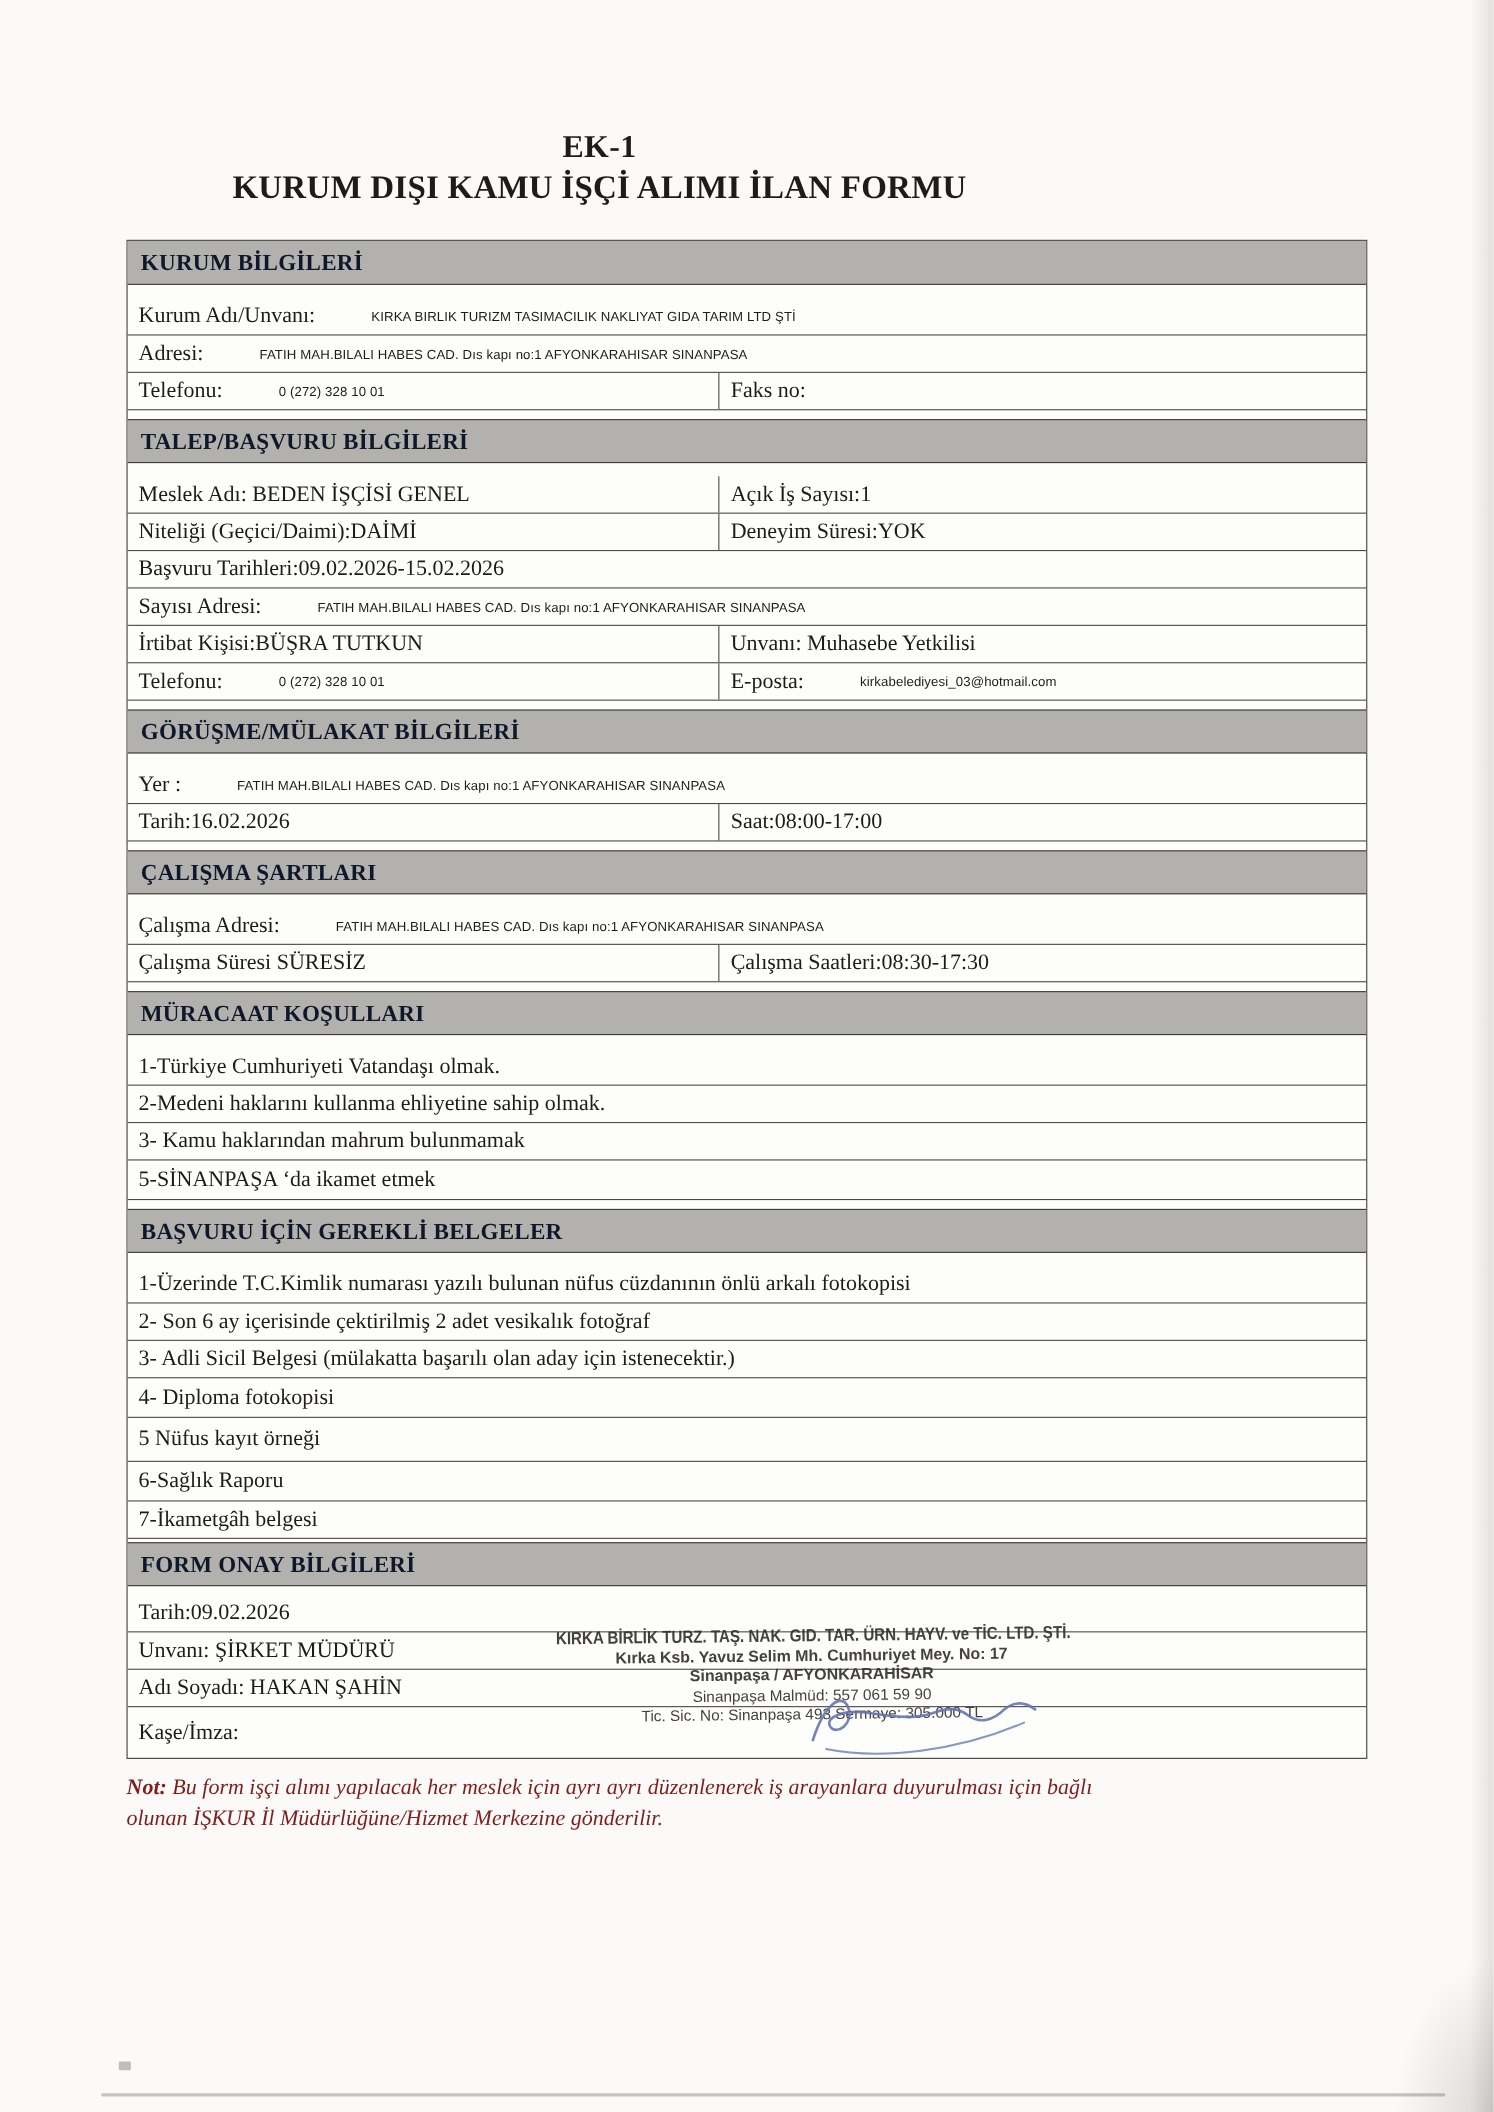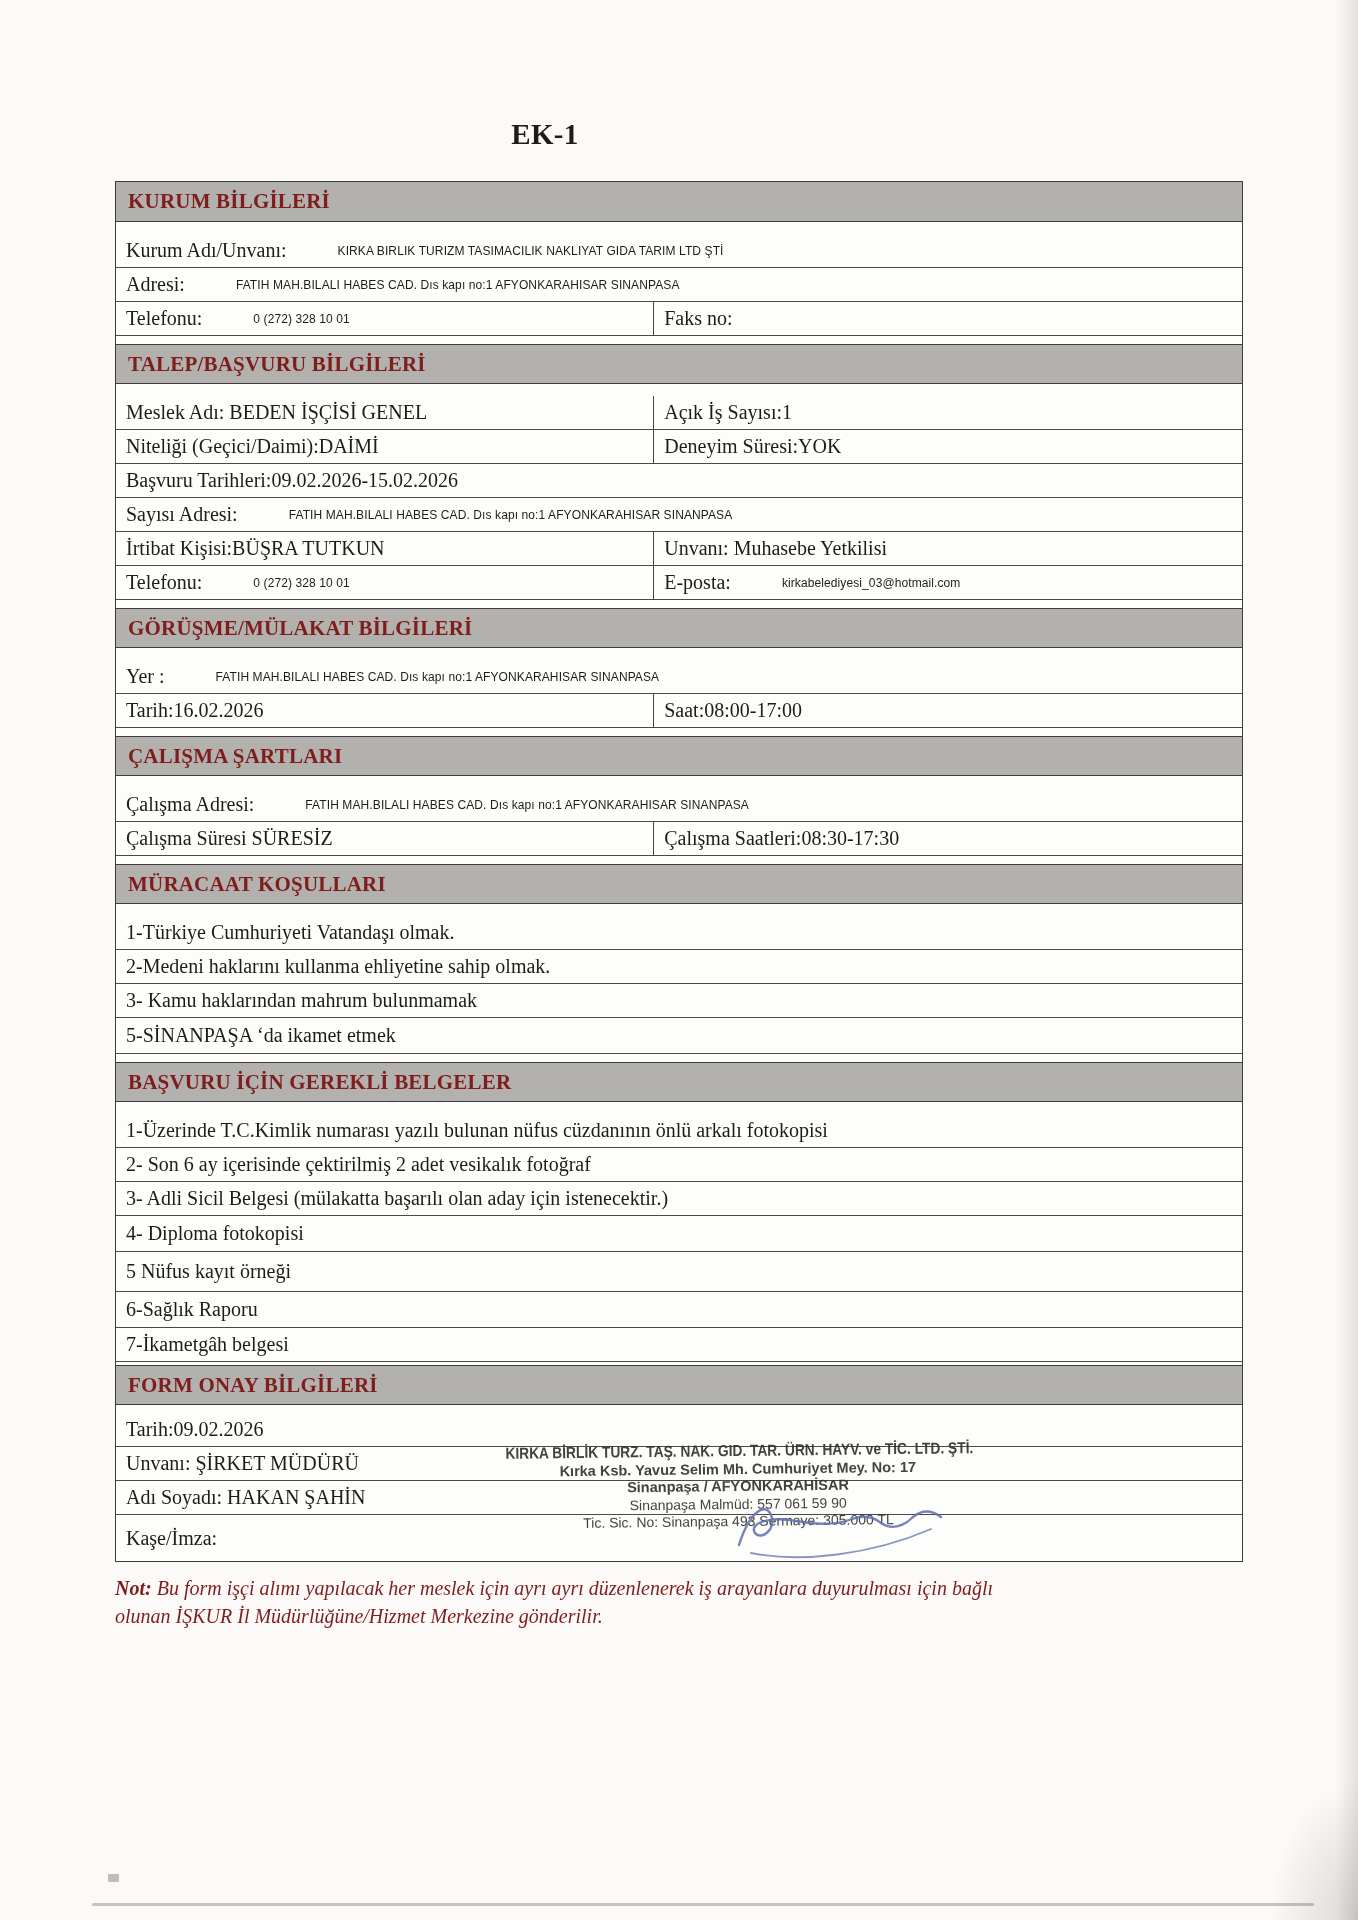--- a/index.html
+++ b/index.html
@@ -17,21 +17,21 @@
   .hdr { width:860px; text-align:center; margin-bottom:30px; }
   .ek   { font-size:29px; font-weight:bold; letter-spacing:.3px; }
   .title{ font-size:30px; font-weight:bold; margin-top:3px; letter-spacing:.2px; }
 
   
   .form-table { border:1.6px solid #3d3c3a; background:#fdfdfb; }
   .sec-head {
     height:40px; display:flex; align-items:center; padding:12px 12px;
     background:#b2b1ae;
     border-top:1.6px solid #3d3c3a; border-bottom:1.6px solid #3d3c3a;
-    font-weight:bold; font-size:21px; letter-spacing:.2px; color:#7f1d1d;
+    font-weight:bold; font-size:21px; letter-spacing:.2px; color:#0f172a;
   }
   .sec-head.first { border-top:none; }
   .gap   { height:12px; }
   .gap-s { height:8px; }
   .gap-xs{ height:3px; }
 
   .row { display:flex; align-items:stretch; border-bottom:1.4px solid #4a4947; min-height:34px; font-size:20px; }
   .row.bt { border-top:none; }
   .row.last { border-bottom:none; }
   .row.tall { min-height:46px; }
@@ -80,20 +80,21 @@
   .scan-mark { position:absolute; left:108px; bottom:38px; width:11px; height:8px;
     background:rgba(120,117,110,.45); border-radius:1px; }
 </style>
 </head>
 <body>
 
 <div class="doc">
 
   <div class="hdr">
     <div class="ek">EK-1</div>
+    <div class="title">KURUM DIŞI KAMU İŞÇİ ALIMI İLAN FORMU</div>
   </div>
 
   <div class="form-table">
 
     <div class="sec-head first">KURUM BİLGİLERİ</div>
     <div class="gap"></div>
     <div class="row bt">
       <div class="cell full">
         <span class="lbl">Kurum Adı/Unvanı:</span>
         <span class="val sans">KIRKA BIRLIK TURIZM TASIMACILIK NAKLIYAT GIDA TARIM LTD ŞTİ</span>

